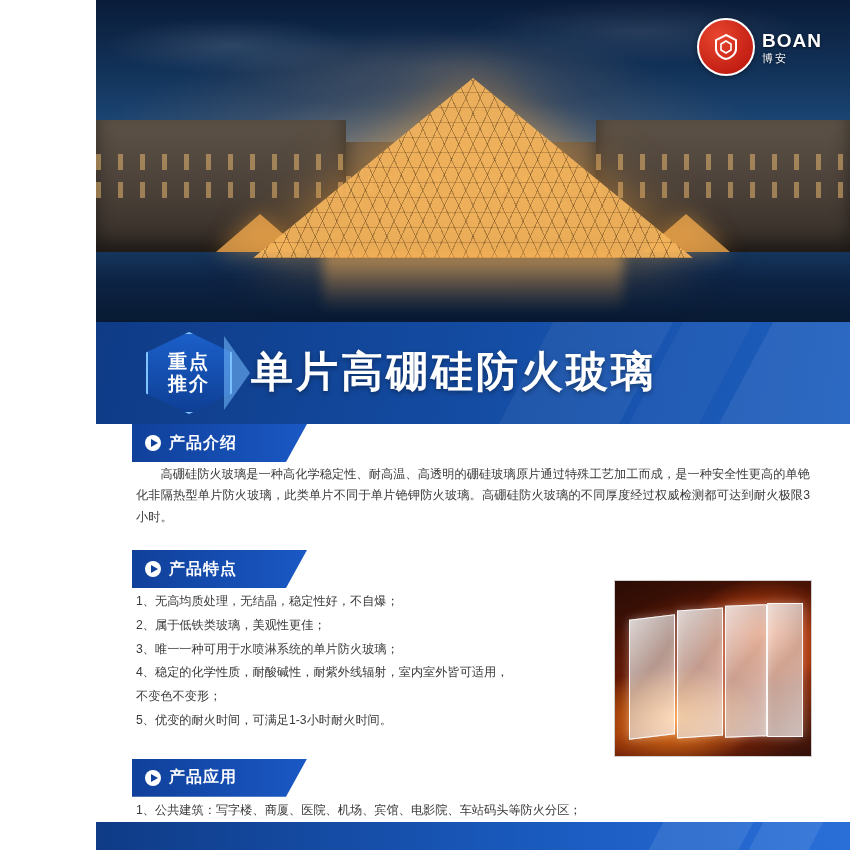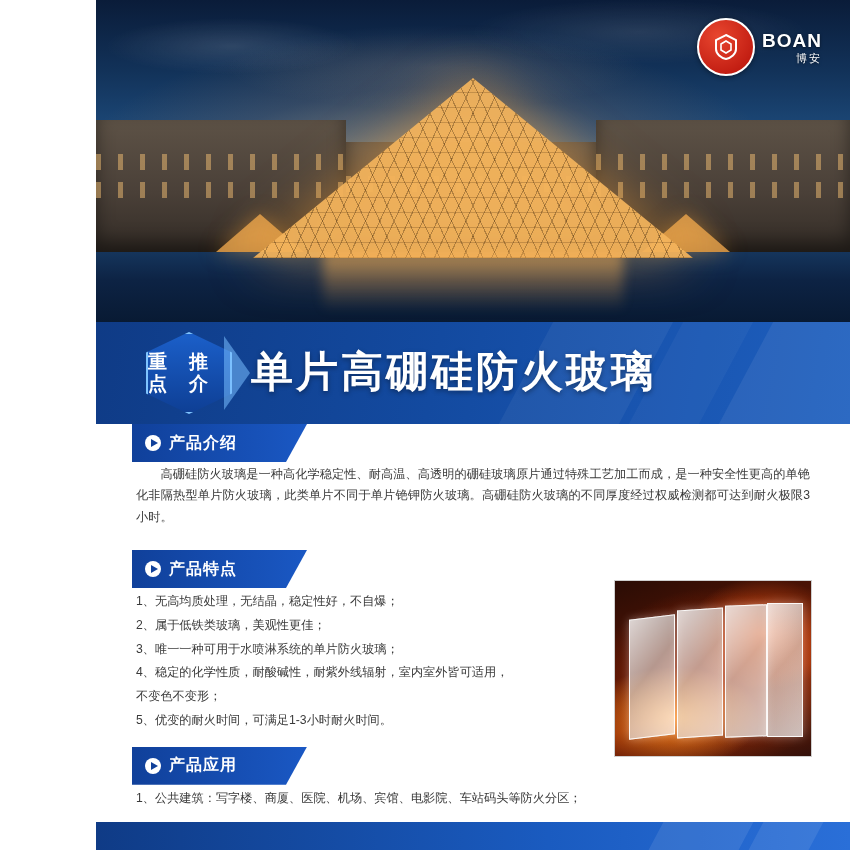--- a/index.html
+++ b/index.html
@@ -128,21 +128,21 @@
     z-index: 8;
   }
   .logo-mark {
     width: 54px; height: 54px; border-radius: 50%;
     background: radial-gradient(circle at 35% 30%, #e8462f 0%, #c21d12 75%);
     border: 2px solid #ffffff;
     display: flex; align-items: center; justify-content: center;
     box-shadow: 0 1px 5px rgba(0,0,0,.45);
   }
   .logo-mark svg { display:block; }
-  .logo-text { display: flex; flex-direction: column; line-height: 1; text-align: right; }
+  .logo-text { display: flex; flex-direction: column; line-height: 1; }
   .logo-en {
     color: #ffffff; font-size: 19px; font-weight: bold; letter-spacing: 1px;
     text-shadow: 0 1px 3px rgba(0,0,0,.6);
   }
   .logo-cn {
     color: #ffffff; font-size: 11px; letter-spacing: 2px; margin-top: 3px;
     text-shadow: 0 1px 3px rgba(0,0,0,.6);
   }
 
   
@@ -163,21 +163,21 @@
   .tag-badge {
     position: absolute;
     left: 50px; top: 10px;
     width: 86px; height: 82px;
   }
   .tag-hex {
     position: absolute; inset: 0;
     background: linear-gradient(180deg,#1b5fc9,#0e3f95);
     border: 2px solid #7fc4ff;
     clip-path: polygon(50% 0%, 100% 25%, 100% 75%, 50% 100%, 0% 75%, 0% 25%);
-    display: flex; flex-direction: row; align-items: center; justify-content: center;
+    display: flex; flex-direction: column; align-items: center; justify-content: center;
   }
   .tag-line {
     color: #ffffff; font-size: 19px; font-weight: bold; letter-spacing: 2px; line-height: 1.15;
   }
   .arrow-deco {
     position: absolute; left: 128px; top: 14px;
     width: 0; height: 0;
     border-top: 37px solid transparent;
     border-bottom: 37px solid transparent;
     border-left: 26px solid rgba(120,190,255,.55);
@@ -415,21 +415,21 @@
 
       <div class="product-photo">
         <div class="photo-fire"></div>
         <div class="glass-pane p1"></div>
         <div class="glass-pane p2"></div>
         <div class="glass-pane p3"></div>
         <div class="glass-pane p4"></div>
       </div>
     </div>
 
-    <div class="section-head" style="margin-top:14px;">
+    <div class="section-head" style="margin-top:26px;">
       <div class="sh-bar">
         <span class="sh-icon">
             <i></i>
           </span>
         <span class="sh-text">产品应用</span>
       </div>
     </div>
     <ul class="apply-list">
       <li>1、公共建筑：写字楼、商厦、医院、机场、宾馆、电影院、车站码头等防火分区；</li>
 

